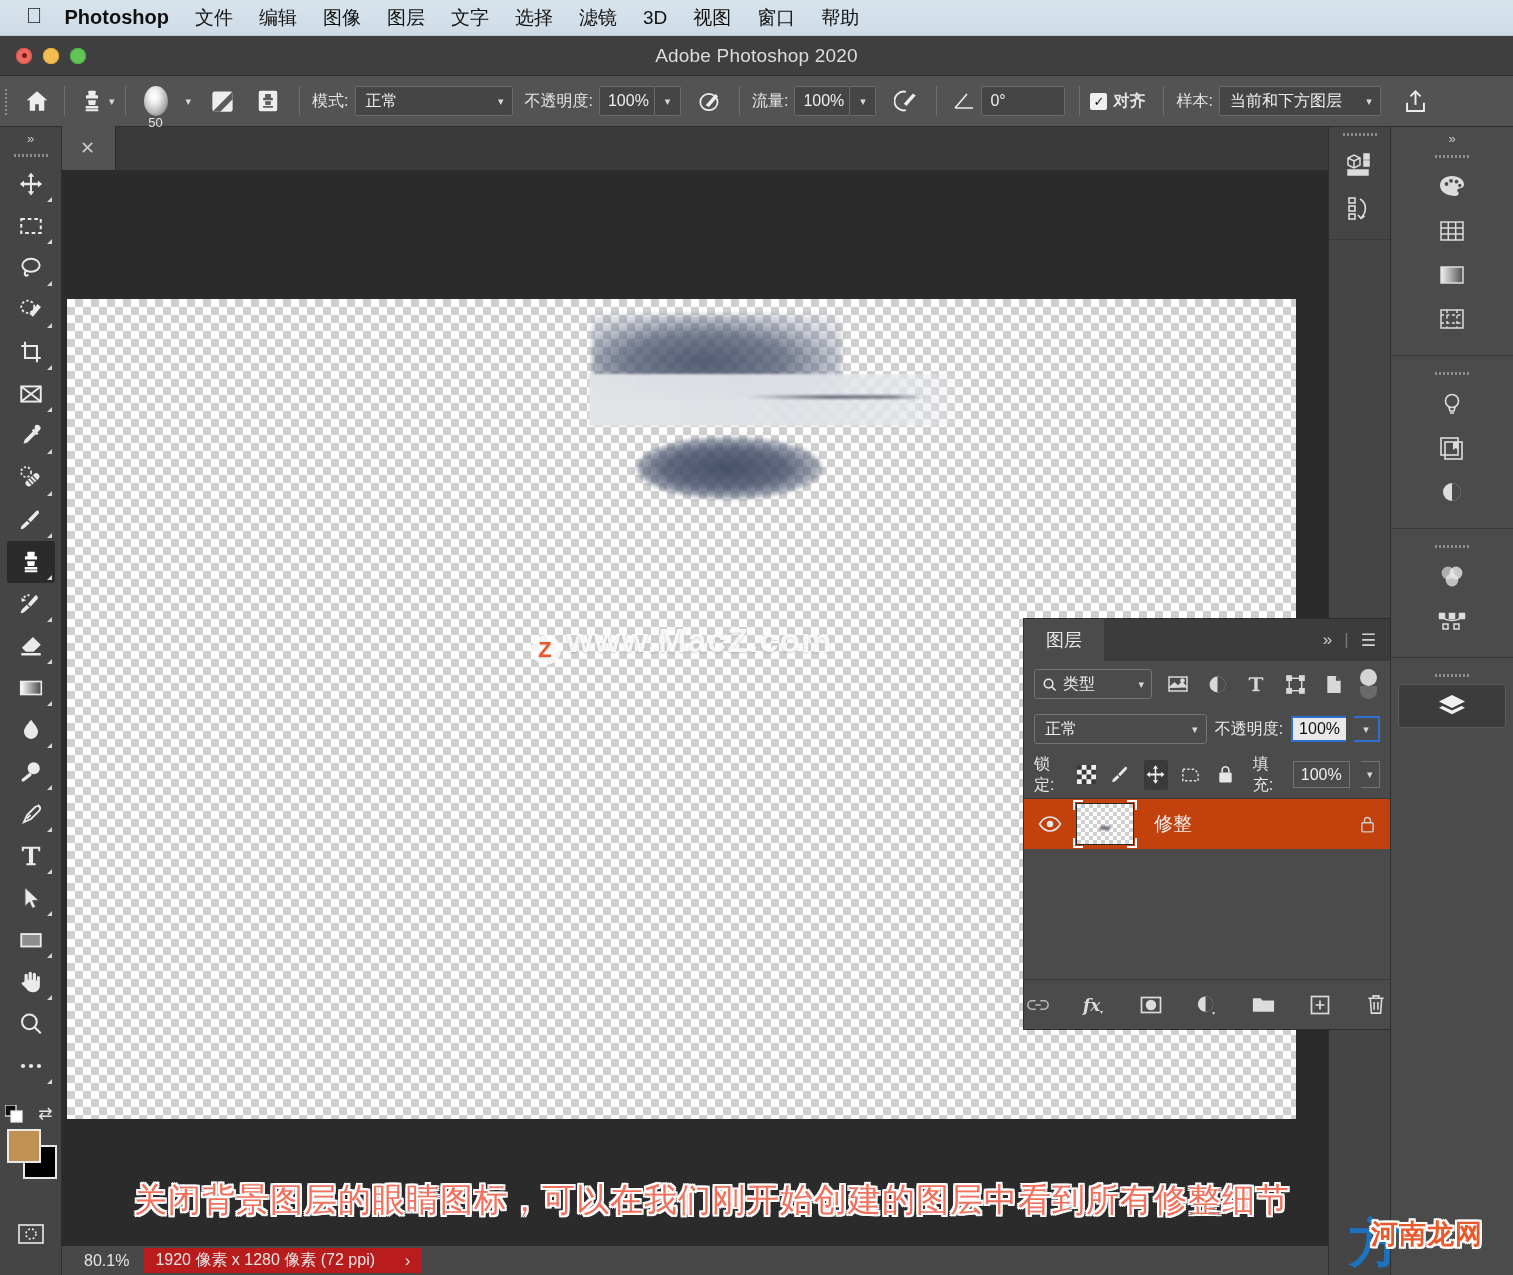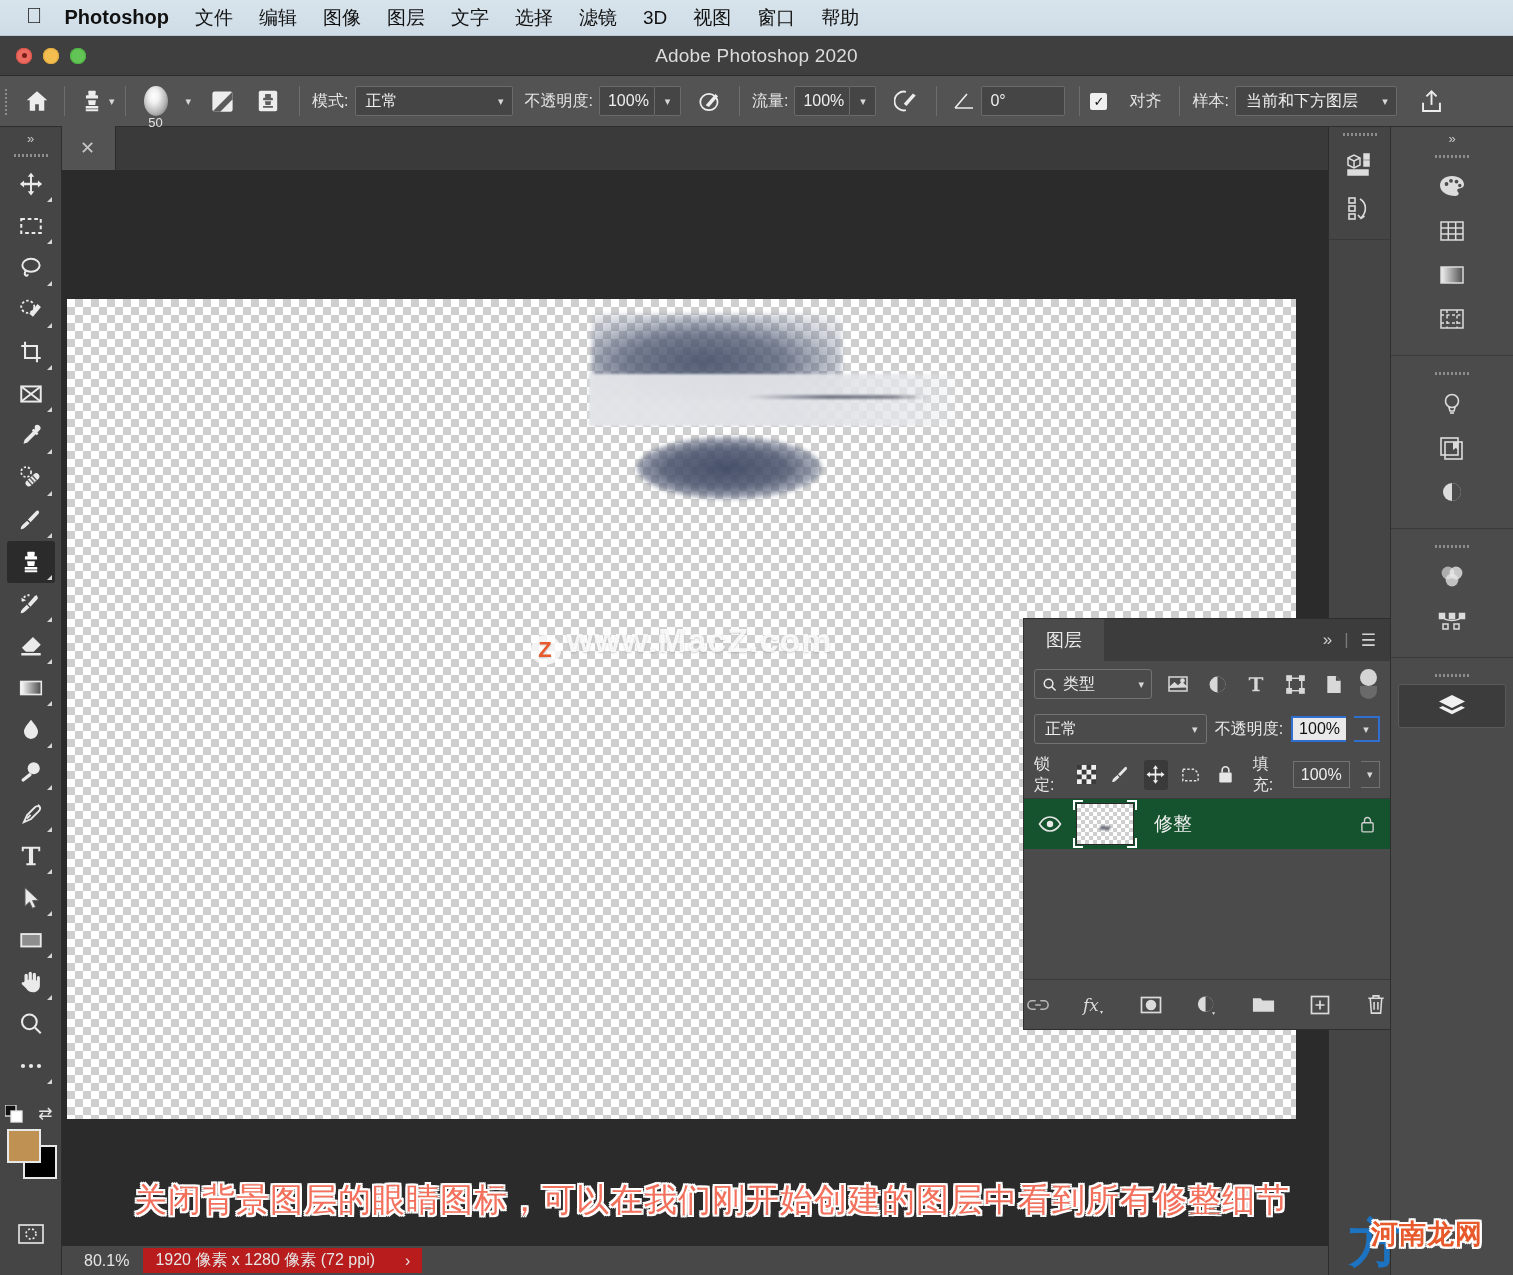--- a/index.html
+++ b/index.html
@@ -216,21 +216,21 @@
               display:flex;align-items:center;justify-content:center;color:#ddd;}
   .lp-lock{ height:48px; display:flex; align-items:center; gap:11px; padding:0 10px; border-bottom:1px solid #3a3a3a;}
   .lp-lockbtn{ width:30px;height:30px;display:flex;align-items:center;justify-content:center;color:#e0e0e0;border-radius:3px;}
   .lp-lockbtn.on{ background:#3a3a3a; }
   .lp-fillval{ background:#4b4b4b; border:1px solid #737373; color:#eee; height:27px;
                display:flex;align-items:center;padding:0 7px;font-size:16px;}
   .lp-fillspin{ width:24px;height:27px;background:#4b4b4b;border:1px solid #737373;border-left:none;
                 display:flex;align-items:center;justify-content:center;color:#ddd;}
   .lp-list{ flex:1; background:#4b4b4b; }
   .lp-row{ height:50px; display:flex; align-items:center; padding-left:0px; }
-  .lp-row.sel{ background:#14532d; }
+  .lp-row.sel{ background:#c2410c; }
   .lp-eye{ width:52px; display:flex; align-items:center; justify-content:center; color:#e4e4e4; }
   .eyebox-hl{
     width:52px;height:50px; border:4px solid #f0533c; display:flex;align-items:center;justify-content:center;
   }
   .eyebox-inner{ width:22px;height:22px;border:1px solid #6e6e6e;background:#4b4b4b;}
   .lp-thumb{ width:58px;height:42px; position:relative; }
   .lp-thumb-img{ position:absolute; inset:0; border:1px solid #2a2a2a; }
   .th-alpha{
     background-color:#ffffff;
     background-image:
@@ -247,21 +247,21 @@
      background:rgba(80,85,100,.8); filter:blur(1px);}
   .corner{ position:absolute; width:10px;height:10px;border:2px solid #fff; }
   .c-tl{ left:-3px; top:-3px; border-right:none;border-bottom:none;}
   .c-tr{ right:-3px; top:-3px; border-left:none;border-bottom:none;}
   .c-bl{ left:-3px; bottom:-3px; border-right:none;border-top:none;}
   .c-br{ right:-3px; bottom:-3px; border-left:none;border-top:none;}
   .lp-name{ flex:1; padding-left:20px; color:#f0f0f0; font-size:19px; }
   .lp-lockico{ width:46px; display:flex;align-items:center;justify-content:center;color:#cfcfcf;}
   .lp-bottom{ height:50px; background:#4b4b4b; border-top:1px solid #3a3a3a;
               display:flex; align-items:center; justify-content:center; gap:29px; }
-  .lp-bi{ width:28px;height:28px;display:flex;align-items:center;justify-content:center;color:#dcdcdc;position:relative;}
+  .lp-bi{ width:28px;height:28px;display:flex;align-items:center;justify-content:center;color:#dcdcdc;position:relative;font-weight:bold;}
 
   
   .caption{
     position:absolute; left:62px; top:1172px; width:1300px; height:56px;
     display:flex; align-items:center; justify-content:center;
     font-size:33px; font-weight:normal; color:#f2705c; white-space:nowrap;
     letter-spacing:1px;
     text-shadow:
       -2px -2px 0 #fff, 2px -2px 0 #fff, -2px 2px 0 #fff, 2px 2px 0 #fff,
       0 -2px 0 #fff, 0 2px 0 #fff, -2px 0 0 #fff, 2px 0 0 #fff;
@@ -405,21 +405,21 @@
         <path d="M3 19 H21 M3 19 L15 5"></path>
       </svg>
     </div>
     <div class="ob-field" style="width:84px;">
       <span>0°</span>
     </div>
 
     <div class="ob-sep" style="margin-left:14px;"></div>
 
     <span class="chk">✓</span>
-    <span class="ob-lab" style="margin-left:22px;">对齐</span>
+    <span class="ob-lab" style="margin-left:6px;font-weight:bold;">对齐</span>
 
     <div class="ob-sep" style="margin-left:12px;"></div>
 
     <span class="ob-lab">样本:</span>
     <div class="ob-select" style="width:162px;">
       <span>当前和下方图层</span>
       <span class="caret">▾</span>
     </div>
 
     <div class="ob-icon" style="margin-left:18px;">

